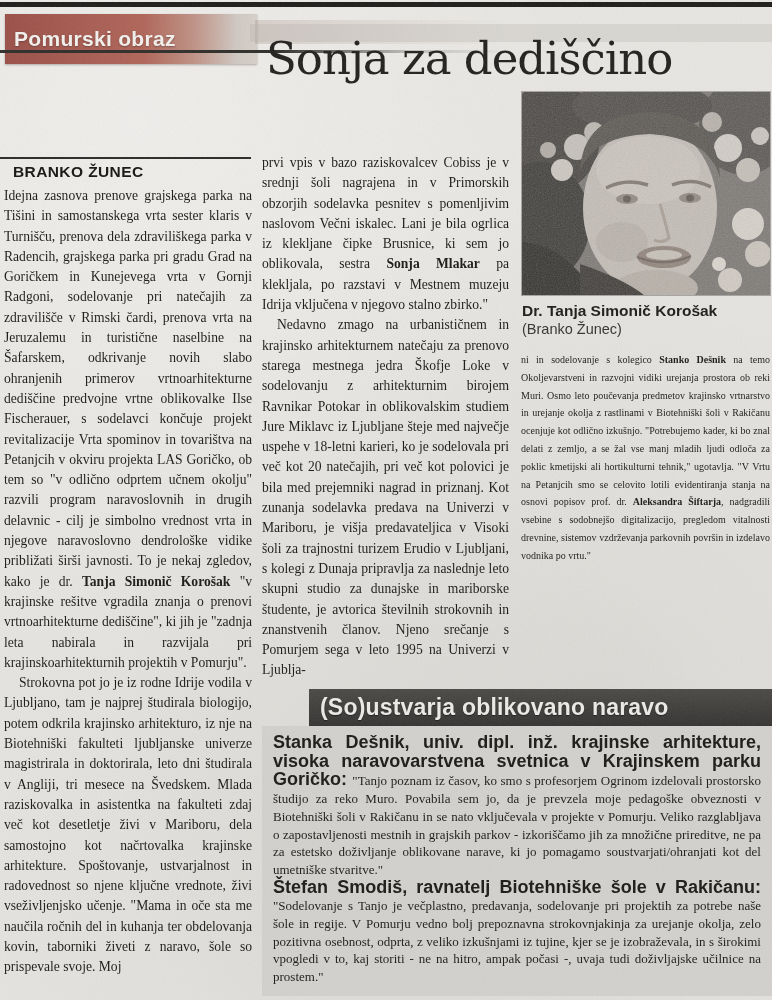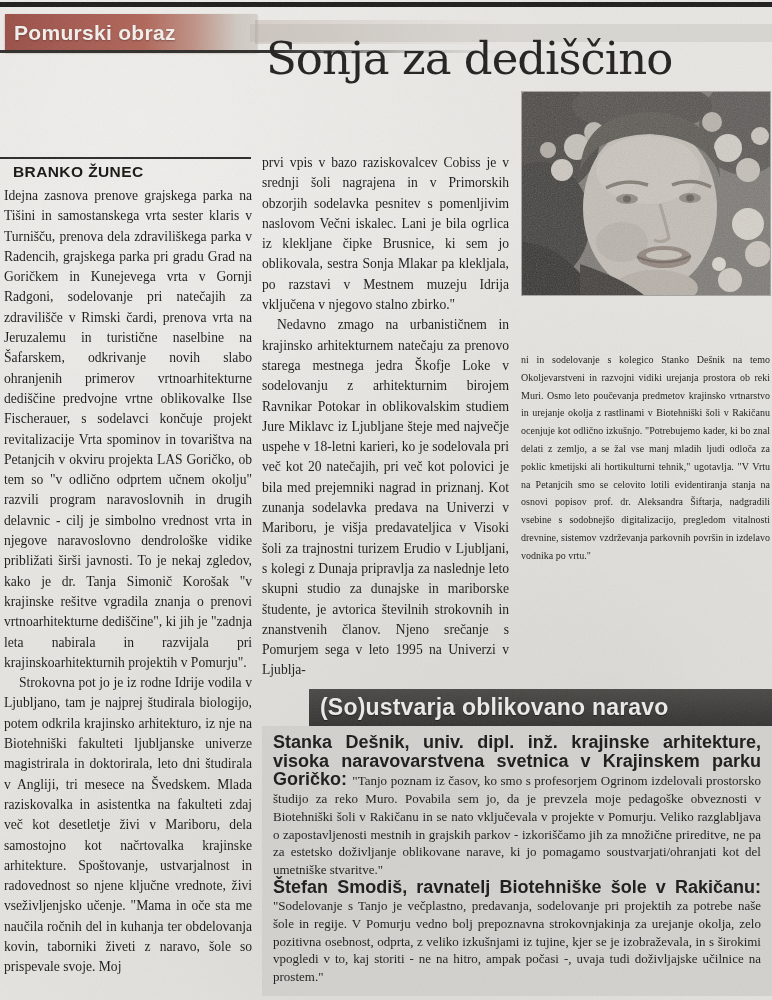--- a/index.html
+++ b/index.html
@@ -12,21 +12,21 @@
       radial-gradient(circle at 40% 90%, rgba(120,118,112,.08), rgba(120,118,112,0) 45%);
     overflow:hidden;
     font-family:"Liberation Serif", serif;
     color:#191816;
   }
   .grain{position:absolute;left:0;top:0;width:772px;height:1000px;opacity:.10;pointer-events:none;z-index:50;}
 
   .rule-top{position:absolute;left:0;top:2px;width:772px;height:5px;background:#1c1b19;}
 
   .kicker{
-    position:absolute;left:5px;top:14px;width:252px;height:38px;
+    position:absolute;left:5px;top:14px;width:252px;height:50px;
     background:linear-gradient(to right,#994e46 0%,#a65a50 30%,#b06457 55%,#bf9185 75%,#cfc9c2 92%,#d5d0c9 100%);
     display:flex;align-items:center;padding-left:9px;box-sizing:border-box;
     box-shadow:0 1px 2px rgba(60,40,35,.35);
   }
   .kicker span{
     font-family:"Liberation Sans",sans-serif;font-weight:700;font-size:21px;
     color:#f3f1ed;letter-spacing:.3px;text-shadow:0 1px 2px rgba(90,50,45,.6);
   }
   .kicker-tail{position:absolute;left:255px;top:20px;width:255px;height:24px;
     background:linear-gradient(to right,rgba(165,140,130,.30),rgba(170,168,162,0));}
@@ -47,21 +47,21 @@
   }
 
   .byline-rule{position:absolute;left:0;top:157px;width:251px;height:2px;background:#2a2927;}
   .byline{position:absolute;left:13px;top:163px;
     font-family:"Liberation Sans",sans-serif;font-weight:700;font-size:15.5px;
     letter-spacing:.4px;color:#14130f;}
 
   .col{position:absolute;text-align:justify;}
   .col p{margin:0;}
   .col p.indent{text-indent:15px;}
-  .col b{font-weight:400;}
+  .col b{font-weight:700;}
   .col1{left:4px;top:186px;width:248px;font-size:13.6px;line-height:20.3px;}
   .col2{left:262px;top:153px;width:247px;font-size:13.6px;line-height:20.3px;}
   .col3{left:521px;top:351px;width:249px;font-size:10px;line-height:17.8px;}
 
   .photo{position:absolute;left:522px;top:92px;width:248px;height:203px;background:#7a7773;
     box-shadow:0 0 0 1px rgba(70,68,64,.4);}
   .caption{position:absolute;left:522px;top:301px;width:248px;font-family:"Liberation Sans",sans-serif;}
   .caption .name{font-weight:700;font-size:15.5px;color:#1c1b19;line-height:19px;}
   .caption .credit{font-weight:400;font-size:14.5px;color:#343330;line-height:19px;}
 
@@ -155,20 +155,24 @@
       <ellipse cx="142" cy="165" rx="27" ry="11" fill="#8f8278"></ellipse>
       <ellipse cx="142" cy="163" rx="18" ry="5" fill="#c8c2b8"></ellipse>
       <path d="M115,165 Q142,176 169,164" stroke="#6e635a" stroke-width="2" fill="none"></path>
       <ellipse cx="134" cy="196" rx="42" ry="18" fill="#b7b0a7"></ellipse>
       <path d="M0,150 Q42,152 74,203 L0,203 Z" fill="#2f2d2a"></path>
       <path d="M58,172 Q100,186 122,203 L58,203 Z" fill="#3a3733"></path>
       <circle cx="197" cy="172" r="7" fill="#ddd8d0"></circle>
       <rect width="248" height="203" filter="url(#ph-grain)" fill="none"></rect>
     </svg>
   </figure>
+  <div class="caption">
+    <div class="name">Dr. Tanja Simonič Korošak</div>
+    <div class="credit">(Branko Žunec)</div>
+  </div>
 
   <div class="col col3">
     <p><span>ni in sodelovanje s kolegico </span><b>Stanko Dešnik</b><span> na temo Okoljevarstveni in razvojni vidiki urejanja prostora ob reki Muri. Osmo leto poučevanja predmetov krajinsko vrtnarstvo in urejanje okolja z rastlinami v Biotehniški šoli v Rakičanu ocenjuje kot odlično izkušnjo. "Potrebujemo kader, ki bo znal delati z zemljo, a se žal vse manj mladih ljudi odloča za poklic kmetijski ali hortikulturni tehnik," ugotavlja. "V Vrtu na Petanjcih smo se celovito lotili evidentiranja stanja na osnovi popisov prof. dr. </span><b>Aleksandra Šiftarja</b><span>, nadgradili vsebine s sodobnejšo digitalizacijo, pregledom vitalnosti drevnine, sistemov vzdrževanja parkovnih površin in izdelavo vodnika po vrtu."</span></p>
   </div>
 
   <div class="quotebox">
     <div class="quotebox-header">
       <span>(So)ustvarja oblikovano naravo</span>
     </div>
     <div class="quotebox-body">

